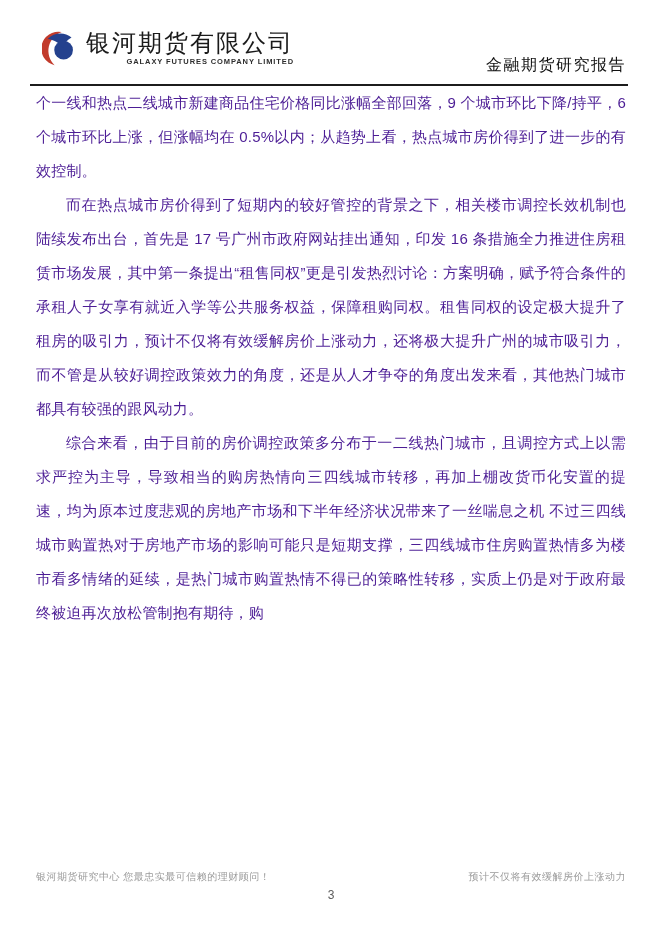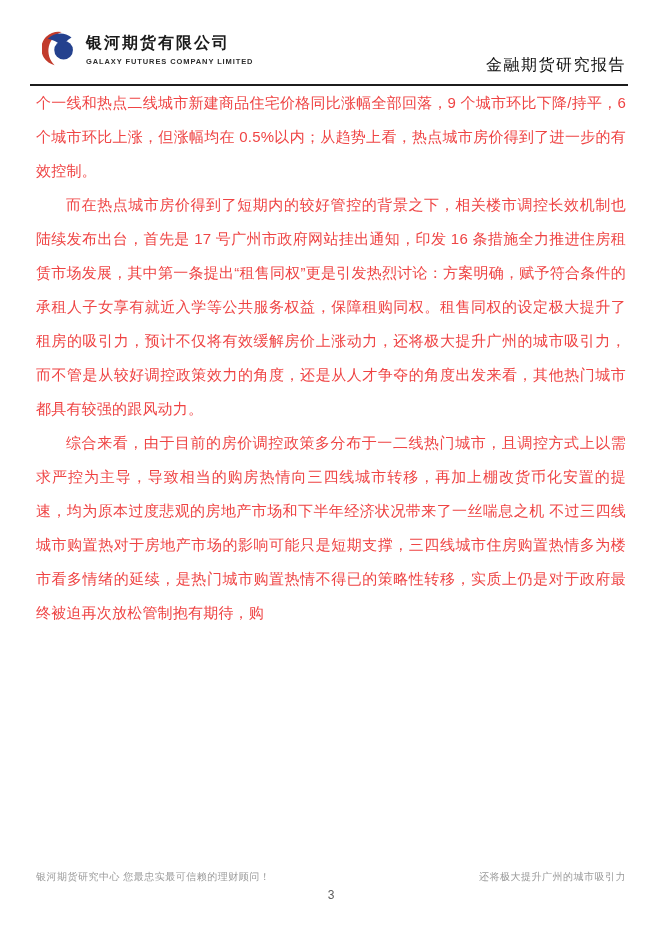--- a/index.html
+++ b/index.html
@@ -13,21 +13,21 @@
   }
   
   .header{
     position:absolute;left:30px;right:34px;top:22px;height:62px;
     border-bottom:2px solid #1c1c1c;
   }
   .logo-group{position:absolute;left:12px;top:6px;display:flex;align-items:center;}
   .logo-mark{width:36px;height:42px;margin-right:8px;flex:0 0 auto;}
   .logo-text{display:flex;flex-direction:column;justify-content:center;}
   .company-cn{
-    font-size:16px;font-weight:bold;color:#1a1a1a;
+    font-size:24px;font-weight:normal;color:#1a1a1a;
     letter-spacing:2px;line-height:24px;white-space:nowrap;
   }
   .company-en{
     font-size:7.5px;font-weight:bold;color:#2e2e2e;
     letter-spacing:0.9px;line-height:10px;margin-top:2px;white-space:nowrap;text-align:right;
   }
   .report-type{
     position:absolute;right:2px;bottom:8px;
     font-size:16px;font-weight:500;color:#111;
     letter-spacing:1.5px;white-space:nowrap;
@@ -35,21 +35,21 @@
   
   .content{
     position:absolute;left:36px;right:36px;top:86px;
   }
   .content p.para{
     margin:0;
     font-size:15px;line-height:34px;
     text-align:justify;
     text-justify:inter-character;
     letter-spacing:0.2px;
-    color:#ef4444;
+    color:#4c1d95;
   }
   .content p.para.indent{text-indent:2em;}
   
   .footer-row{
     position:absolute;left:36px;right:36px;top:870px;
     display:flex;justify-content:space-between;align-items:baseline;
     font-size:10px;color:#9a9a9a;letter-spacing:0.5px;
   }
   .page-number{
     position:absolute;left:0;top:888px;width:100%;
@@ -80,17 +80,17 @@
 
   <div class="content">
 
   <p class="para">个一线和热点二线城市新建商品住宅价格同比涨幅全部回落，9 个城市环比下降/持平，6 个城市环比上涨，但涨幅均在 0.5%以内；从趋势上看，热点城市房价得到了进一步的有效控制。</p>
       <p class="para indent">而在热点城市房价得到了短期内的较好管控的背景之下，相关楼市调控长效机制也陆续发布出台，首先是 17 号广州市政府网站挂出通知，印发 16 条措施全力推进住房租赁市场发展，其中第一条提出“租售同权”更是引发热烈讨论：方案明确，赋予符合条件的承租人子女享有就近入学等公共服务权益，保障租购同权。租售同权的设定极大提升了租房的吸引力，预计不仅将有效缓解房价上涨动力，还将极大提升广州的城市吸引力，而不管是从较好调控政策效力的角度，还是从人才争夺的角度出发来看，其他热门城市都具有较强的跟风动力。</p>
       <p class="para indent">综合来看，由于目前的房价调控政策多分布于一二线热门城市，且调控方式上以需求严控为主导，导致相当的购房热情向三四线城市转移，再加上棚改货币化安置的提速，均为原本过度悲观的房地产市场和下半年经济状况带来了一丝喘息之机 不过三四线城市购置热对于房地产市场的影响可能只是短期支撑，三四线城市住房购置热情多为楼市看多情绪的延续，是热门城市购置热情不得已的策略性转移，实质上仍是对于政府最终被迫再次放松管制抱有期待，购</p>
     </div>
 
   <div class="footer-row">
     <span>银河期货研究中心 您最忠实最可信赖的理财顾问！</span>
-    <span>还将极大提升广州的城市吸引力</span>
+    <span>预计不仅将有效缓解房价上涨动力</span>
   </div>
   <div class="page-number">3</div>
 
 </div>
 
 </body></html>

